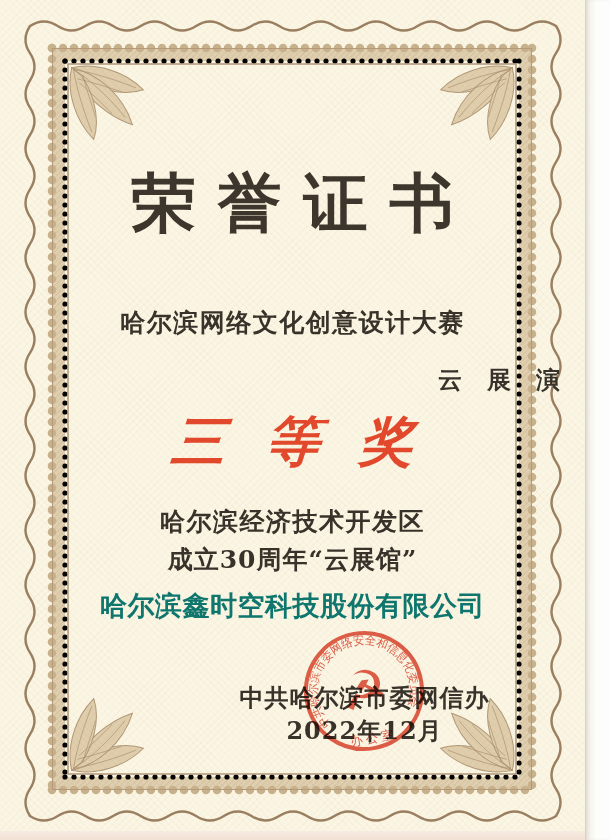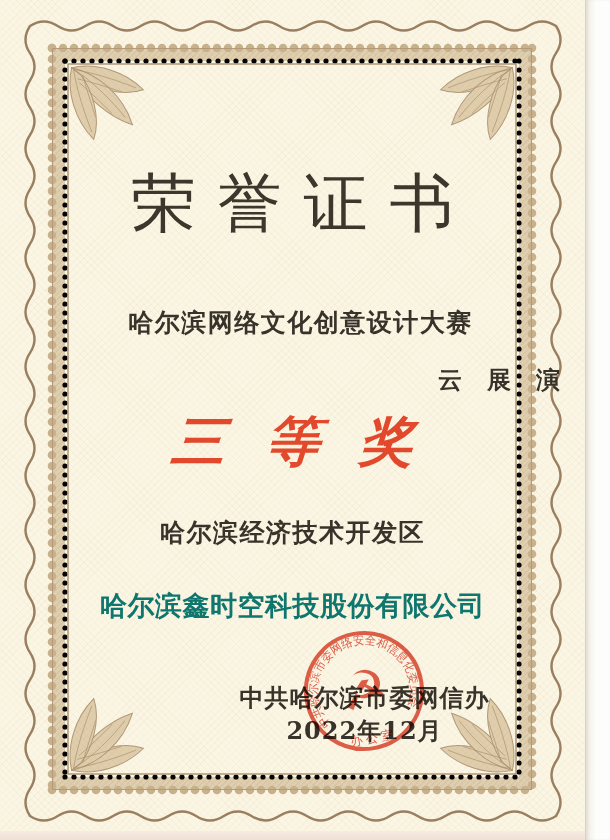--- a/index.html
+++ b/index.html
@@ -11,27 +11,27 @@
     background:
       repeating-linear-gradient(45deg, rgba(167,139,104,.05) 0 1px, transparent 1px 5px),
       repeating-linear-gradient(-45deg, rgba(167,139,104,.05) 0 1px, transparent 1px 5px);}
   #border-svg{position:absolute;left:0;top:0;width:585px;height:840px;}
   .edge-right{position:absolute;left:585px;top:0;width:25px;height:840px;
     background:linear-gradient(to right,#efece1,#fdfdfb 40%);
     border-left:1px solid #d9d3c2;box-shadow:inset 2px 0 3px rgba(0,0,0,.06);}
   .edge-bottom{position:absolute;left:0;top:831px;width:585px;height:9px;
     background:linear-gradient(to bottom,#f6ece2,#f2dfd4);}
   .line{position:absolute;left:0;width:585px;text-align:center;color:#38332a;white-space:nowrap;}
-  .title-cn{top:160px;font-size:64px;font-weight:400;letter-spacing:22px;text-indent:22px;color:#3c362c;}
+  .title-cn{top:160px;font-size:64px;font-weight:700;letter-spacing:22px;text-indent:22px;color:#3c362c;}
   .title-en{top:242px;font-size:19px;font-weight:700;letter-spacing:2.5px;text-indent:2px;color:#453f34;}
-  .competition{top:306px;font-size:25px;font-weight:700;letter-spacing:1.5px;padding-left:8px;}
+  .competition{top:306px;font-size:25px;font-weight:700;letter-spacing:1.5px;}
   .category{top:364px;font-size:24px;font-weight:700;letter-spacing:25px;text-indent:25px;text-align:right;}
   .award{top:406px;font-size:54px;font-weight:700;font-style:italic;letter-spacing:40px;text-indent:40px;
          color:#e2492c;transform:skewX(-4deg);}
-  .proj1{top:505px;font-size:25px;font-weight:700;letter-spacing:1.5px;margin-top:11px;}
+  .proj1{top:505px;font-size:25px;font-weight:700;letter-spacing:1.5px;}
   .proj2{top:543px;font-size:25px;font-weight:700;letter-spacing:1px;}
   .recipient{top:588px;font-size:27px;font-weight:700;letter-spacing:.5px;color:#0f766e;}
   .issuer{top:682px;font-size:24px;font-weight:700;letter-spacing:1px;transform:translateX(72px);}
   .date{top:715px;font-size:24px;font-weight:600;letter-spacing:1px;transform:translateX(72px);}
   .seal{position:absolute;left:289px;top:616px;width:150px;height:150px;
         transform:rotate(-10deg);opacity:.85;mix-blend-mode:multiply;}
   .seal text{font-family:"DejaVu Sans","Liberation Sans",sans-serif;}
 </style>
 </head>
 <body>
@@ -559,20 +559,21 @@
       <use href="#leaf-corner" width="92" height="92" transform="translate(516,774) scale(-1,-1)"></use>
     </svg>
 
     <div class="texture"></div>
 
     <div class="line title-cn">荣誉证书</div>
     <div class="line competition">哈尔滨网络文化创意设计大赛</div>
     <div class="line category">云展演</div>
     <div class="line award">三等奖</div>
     <div class="line proj1">哈尔滨经济技术开发区</div>
+    <div class="line proj2">成立30周年“云展馆”</div>
     <div class="line recipient">哈尔滨鑫时空科技股份有限公司</div>
     <div class="line issuer">中共哈尔滨市委网信办</div>
     <div class="line date">2022年12月</div>
 
     <svg class="seal" viewBox="0 0 150 150" xmlns="http://www.w3.org/2000/svg">
       <circle cx="75" cy="75" r="58" fill="none" stroke="#dc4530" stroke-width="4"></circle>
       <path id="ringpath" d="M36.5,102 A47,47 0 1 1 113.5,102" fill="none"></path>
       <text font-size="12" fill="#dc4530">
         <textPath href="#ringpath" startOffset="0" textLength="200" lengthAdjust="spacingAndGlyphs">中共哈尔滨市委网络安全和信息化委员会</textPath>
       </text>

